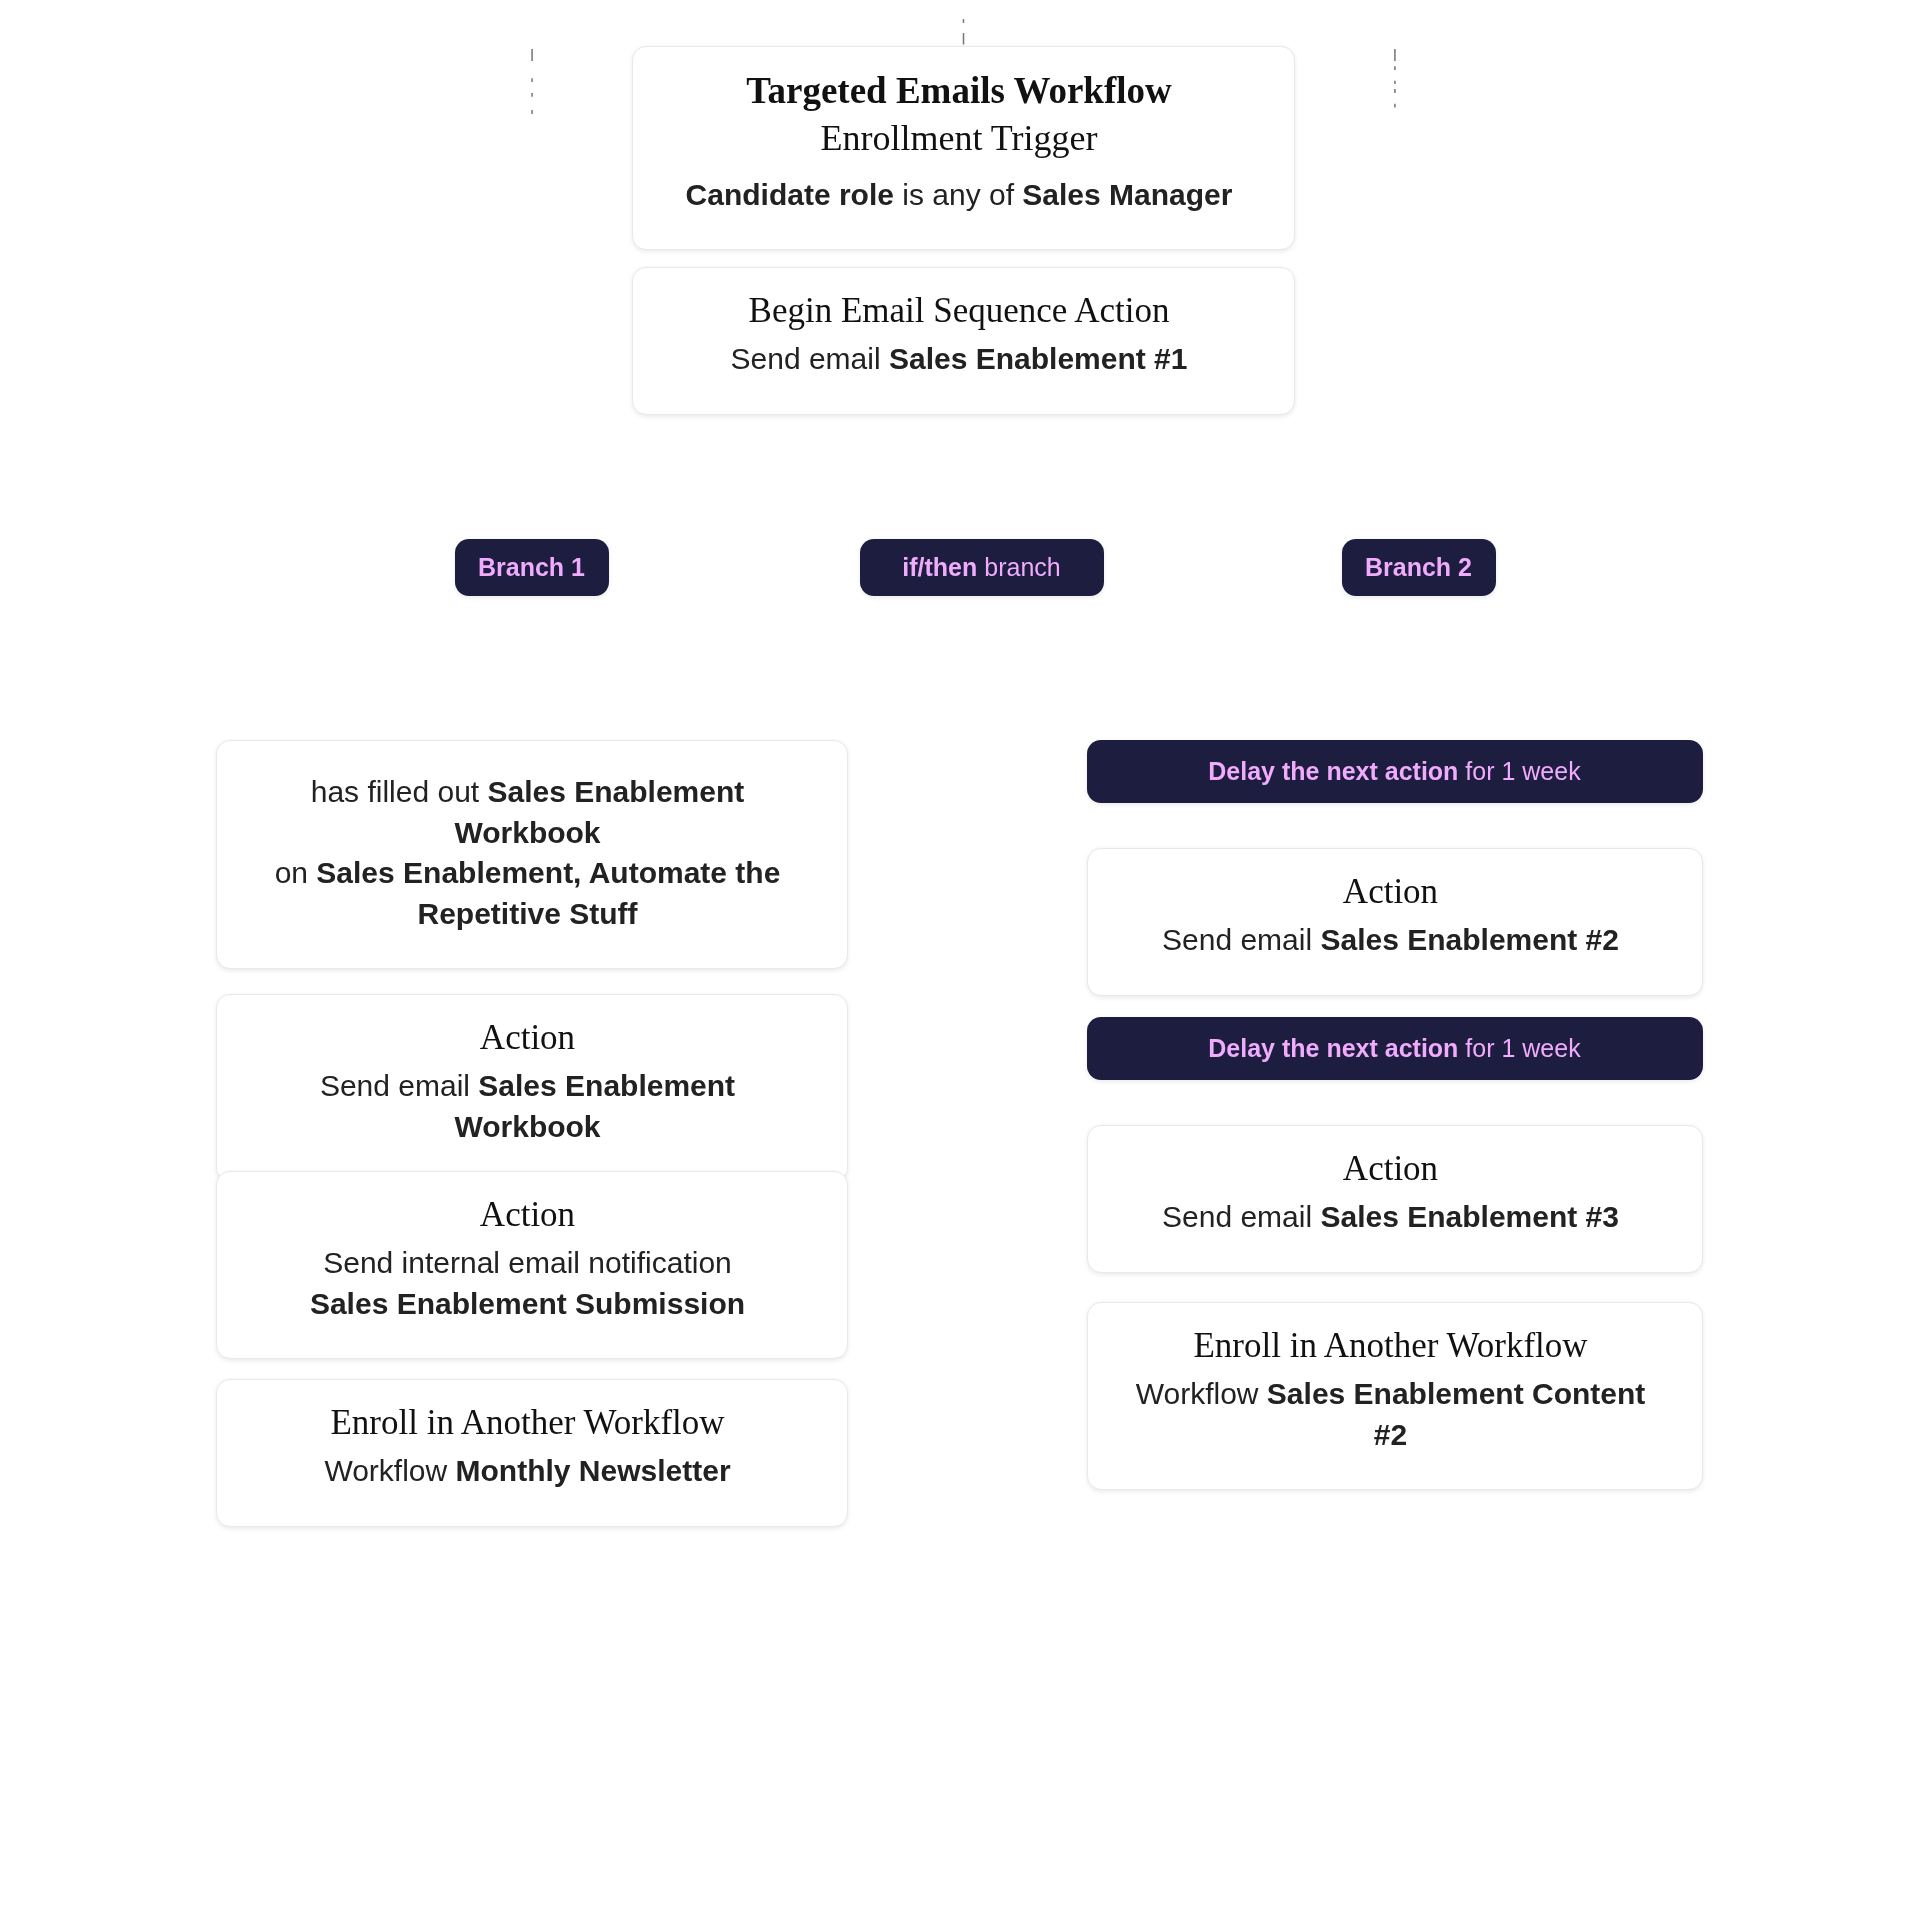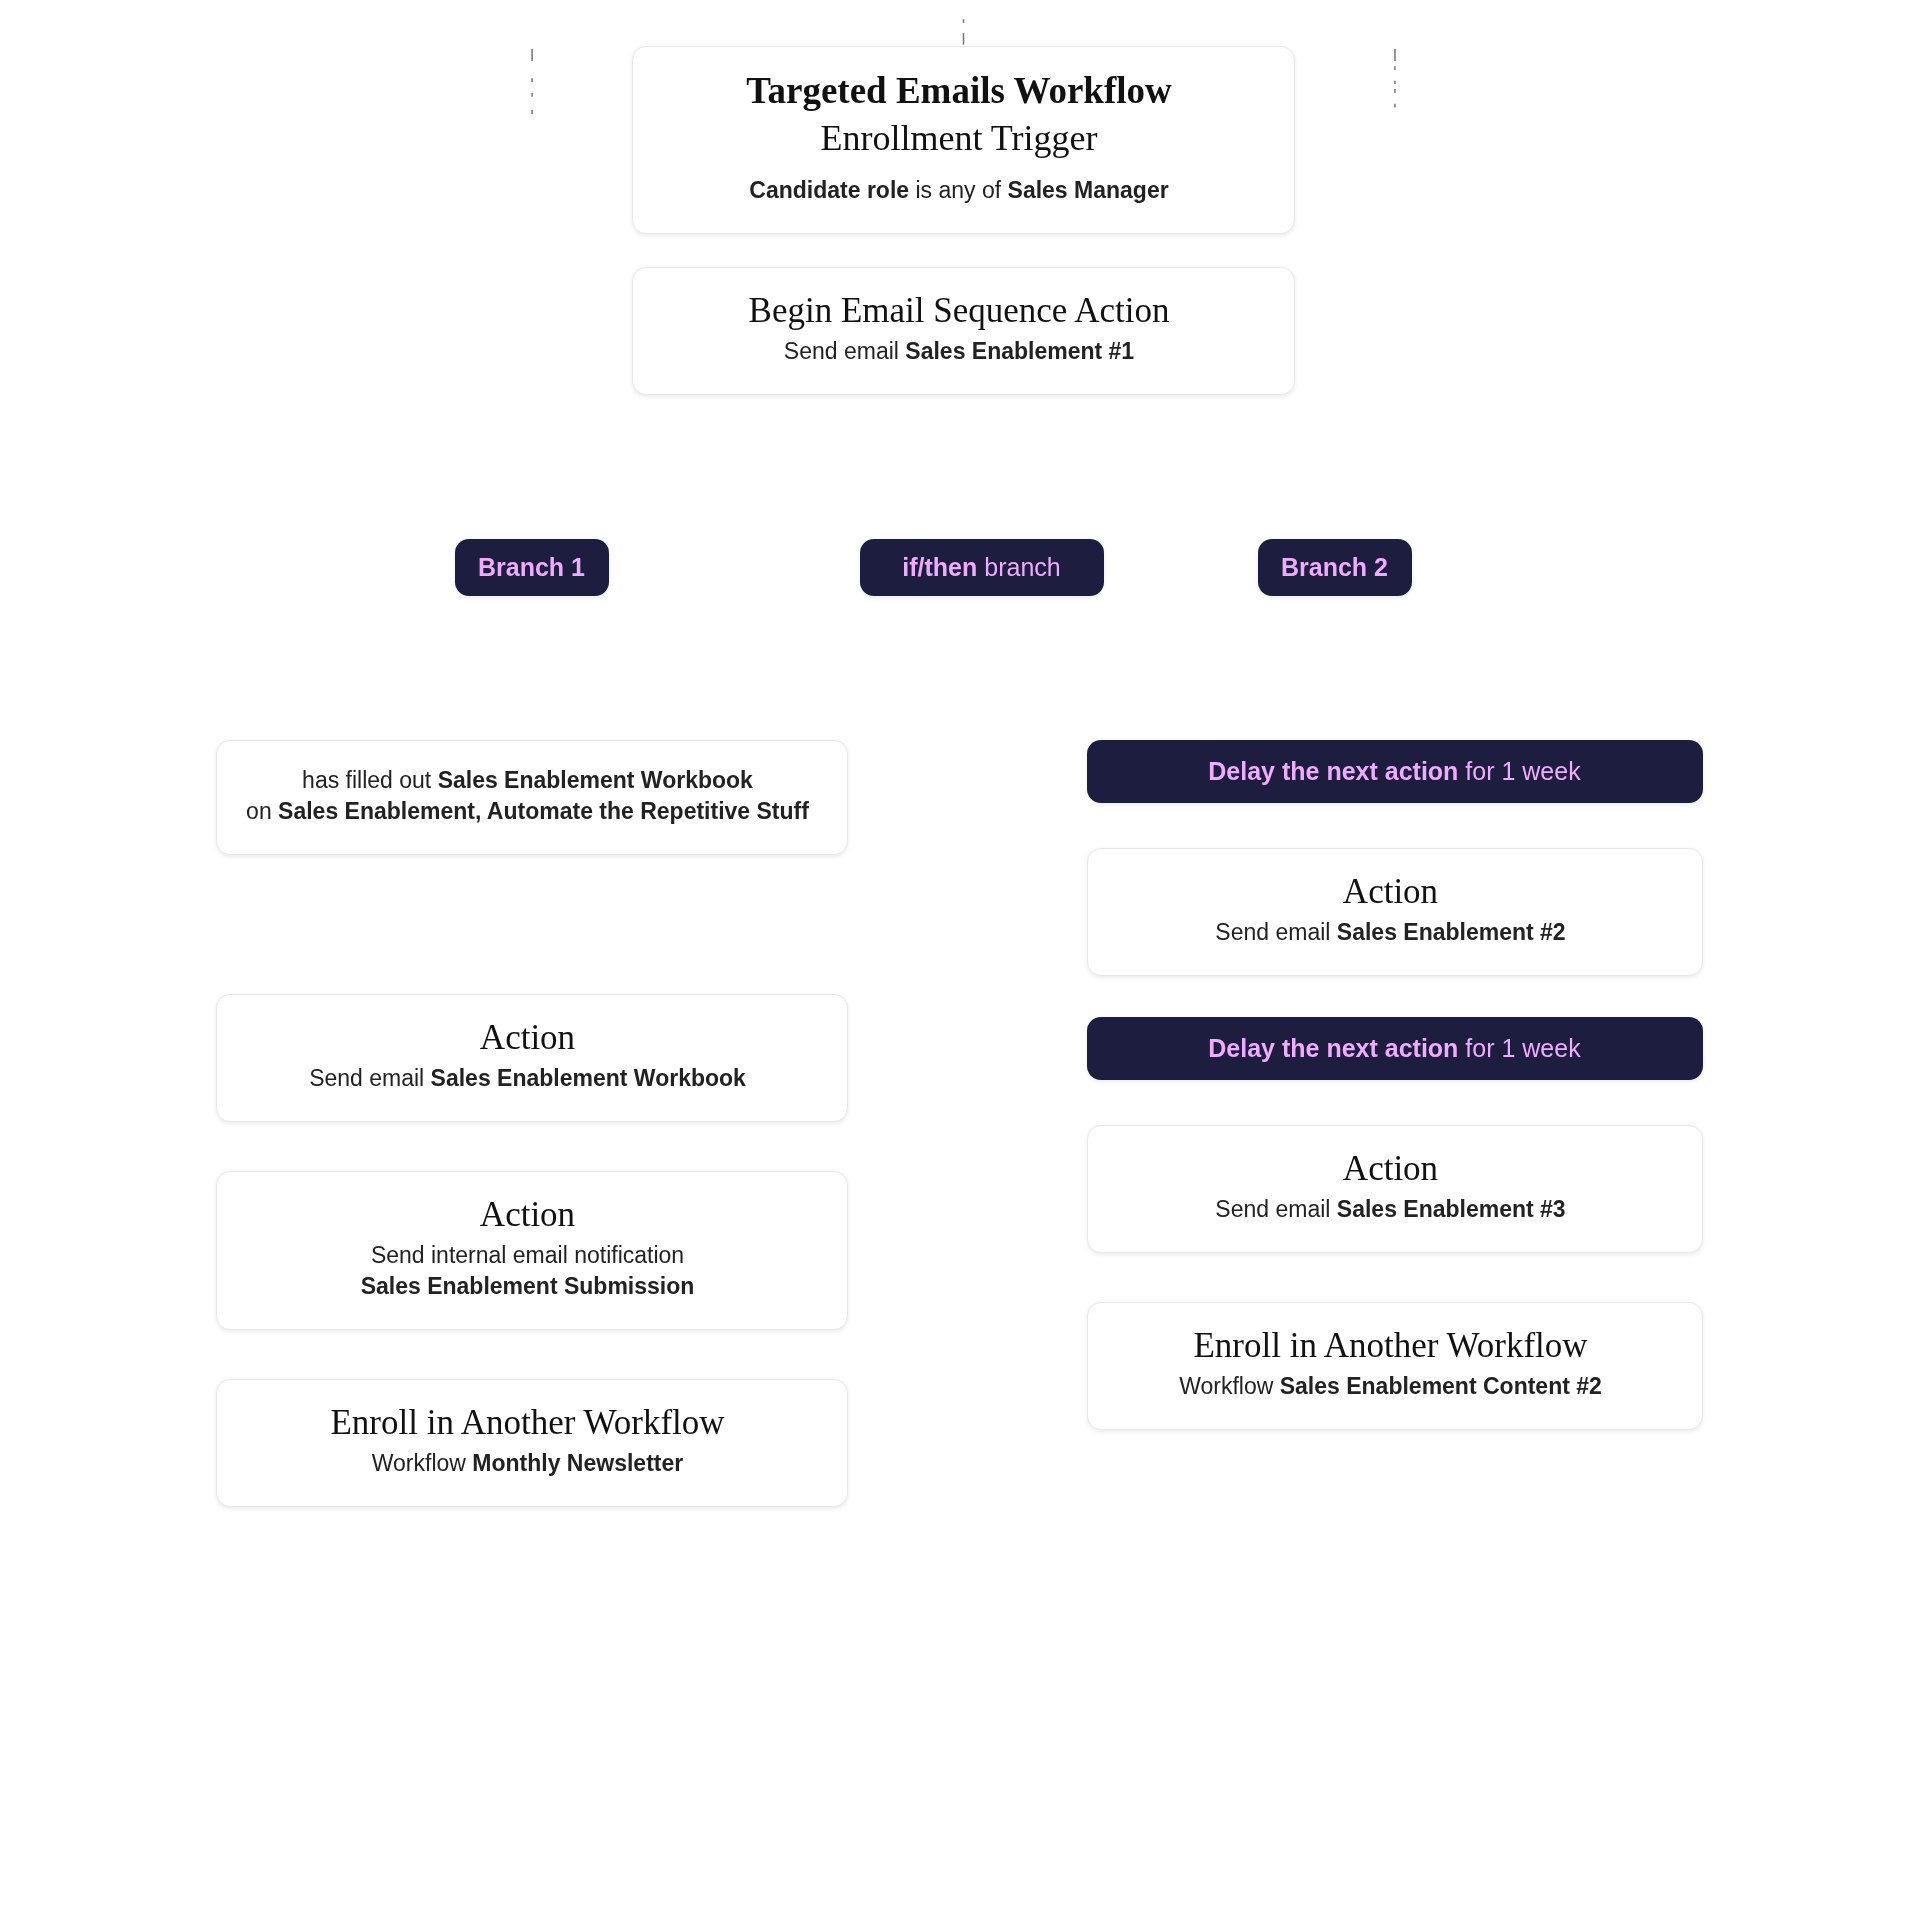--- a/index.html
+++ b/index.html
@@ -57,23 +57,23 @@
     color:var(--text);
   }
   .card .title.small{font-size:35px;}
   .card .subtitle{
     font-family:var(--serif);
     font-size:36px;
     margin:0 0 15.4px 0;
   }
   .card .detail{
     font-family:var(--sans);
-    font-size:23px;
+    font-size:30px;
     line-height:1.35;
-    margin:1px;
+    margin:8px;
     color:var(--sub);
   }
   .card .detail b{font-weight:700;}
 
   .pill{
     background:var(--dark);
     color:#f0abfc;
     border-radius:14px;
     padding:14px 23px;
     font-family:var(--sans);
@@ -138,21 +138,21 @@
       <span>Send email </span><b>Sales Enablement #1</b>
     </p>
   </div>
 
   <div class="node pill" style="left:690px;top:539px;width:244px;">
     <b>if/then</b><span> branch</span>
   </div>
   <div class="node pill" style="left:285px;top:539px;width:154px;">
     <b>Branch 1</b>
   </div>
-  <div class="node pill" style="left:1088px;top:539px;width:154px;">
+  <div class="node pill" style="left:1172px;top:539px;width:154px;">
     <b>Branch 2</b>
   </div>
 
   <div class="node card" style="left:46px;top:740px;width:632px;">
     <p class="detail">
       <span>has filled out </span><b>Sales Enablement Workbook</b><br>
       <span>on </span><b>Sales Enablement, Automate the Repetitive Stuff</b>
     </p>
   </div>
 

